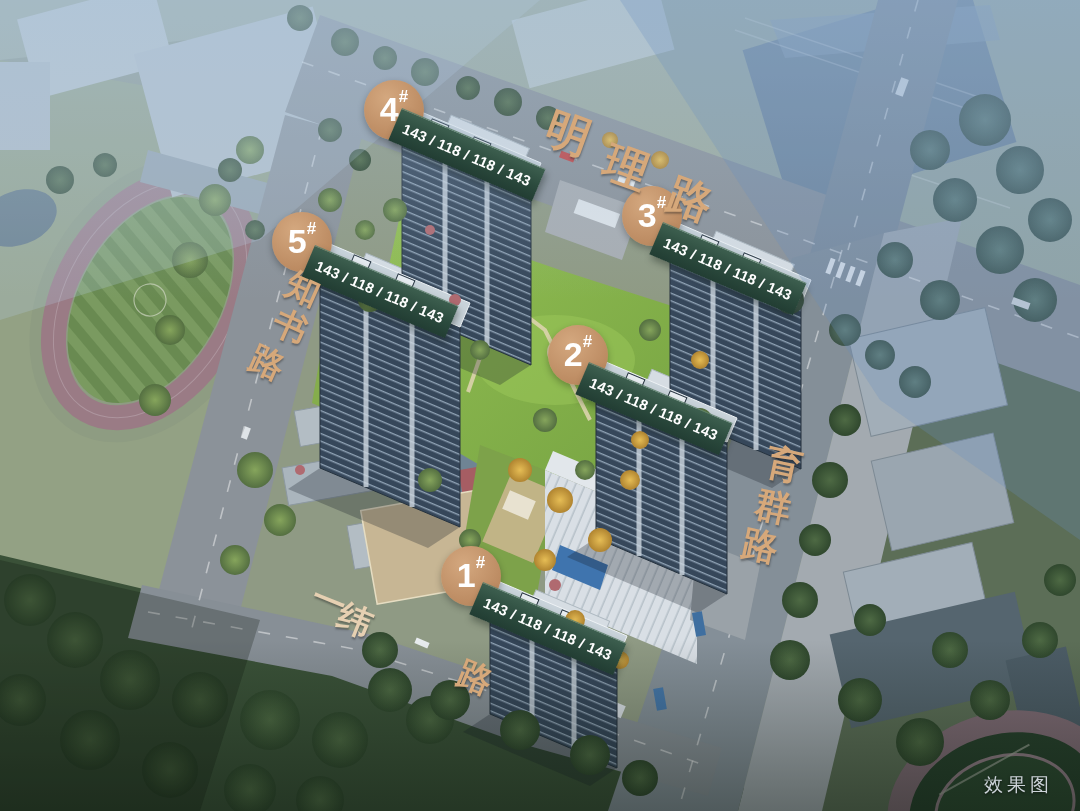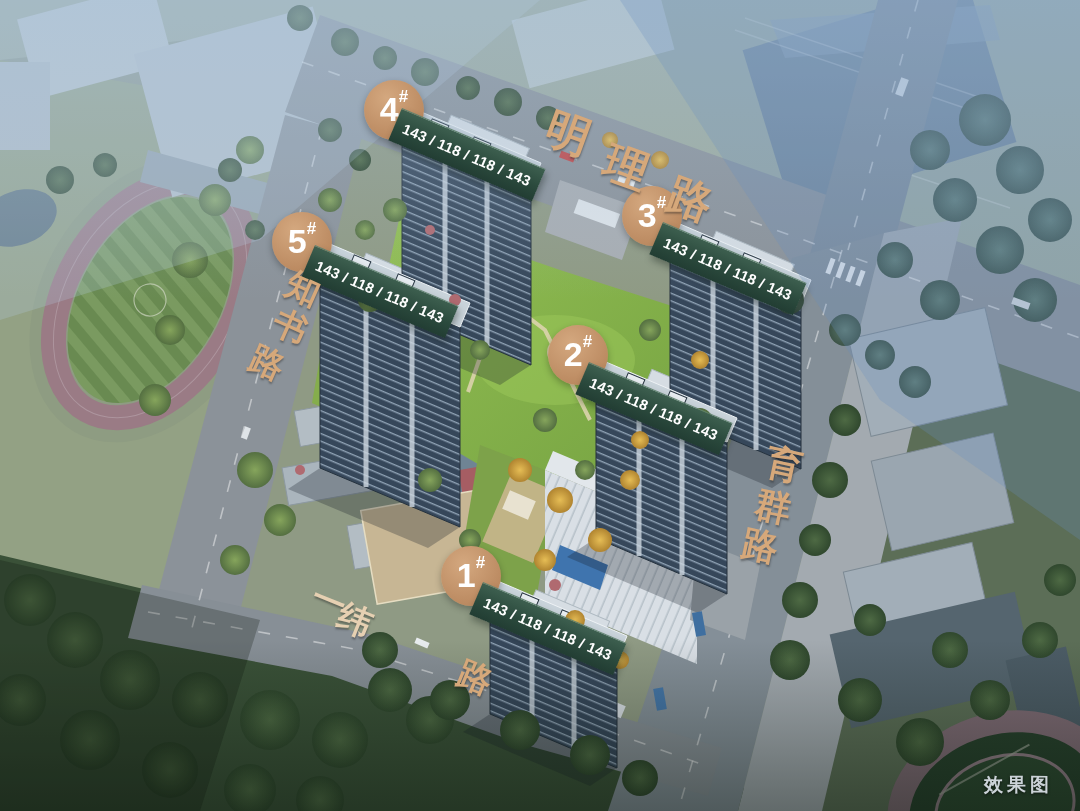--- a/index.html
+++ b/index.html
@@ -17,21 +17,21 @@
   .banner{position:absolute;height:34px;padding:0 9px;white-space:nowrap;
           display:flex;align-items:center;color:#fff;font-weight:bold;
           font-size:14.5px;letter-spacing:.3px;transform-origin:left top;
           background:linear-gradient(180deg,#3d5f4f 0%,#2b4a3d 55%,#223d33 100%);
           border-top:1px solid #5e806d;box-shadow:3px 4px 7px rgba(10,20,15,.35);}
   
   .rchar{position:absolute;font-family:"Liberation Serif",serif;font-weight:bold;
          color:#d6a87a;text-shadow:1px 2px 2px rgba(35,35,35,.4);line-height:1;}
   .rchar.light{color:#e6d0b2;}
   .wm{position:absolute;left:984px;top:772px;font-size:19px;color:#ccd3d8;
-      letter-spacing:4px;text-shadow:0 1px 3px rgba(0,0,0,.6);font-weight:bold;}
+      letter-spacing:4px;text-shadow:0 1px 3px rgba(0,0,0,.6);}
 </style>
 </head>
 <body>
 
 <div class="stage">
 
 <svg width="1080" height="811" viewBox="0 0 1080 811">
   <defs>
     <pattern id="floors" width="7" height="7" patternUnits="userSpaceOnUse" patternTransform="rotate(23)">
       <rect width="7" height="7" fill="#36475a"></rect>

